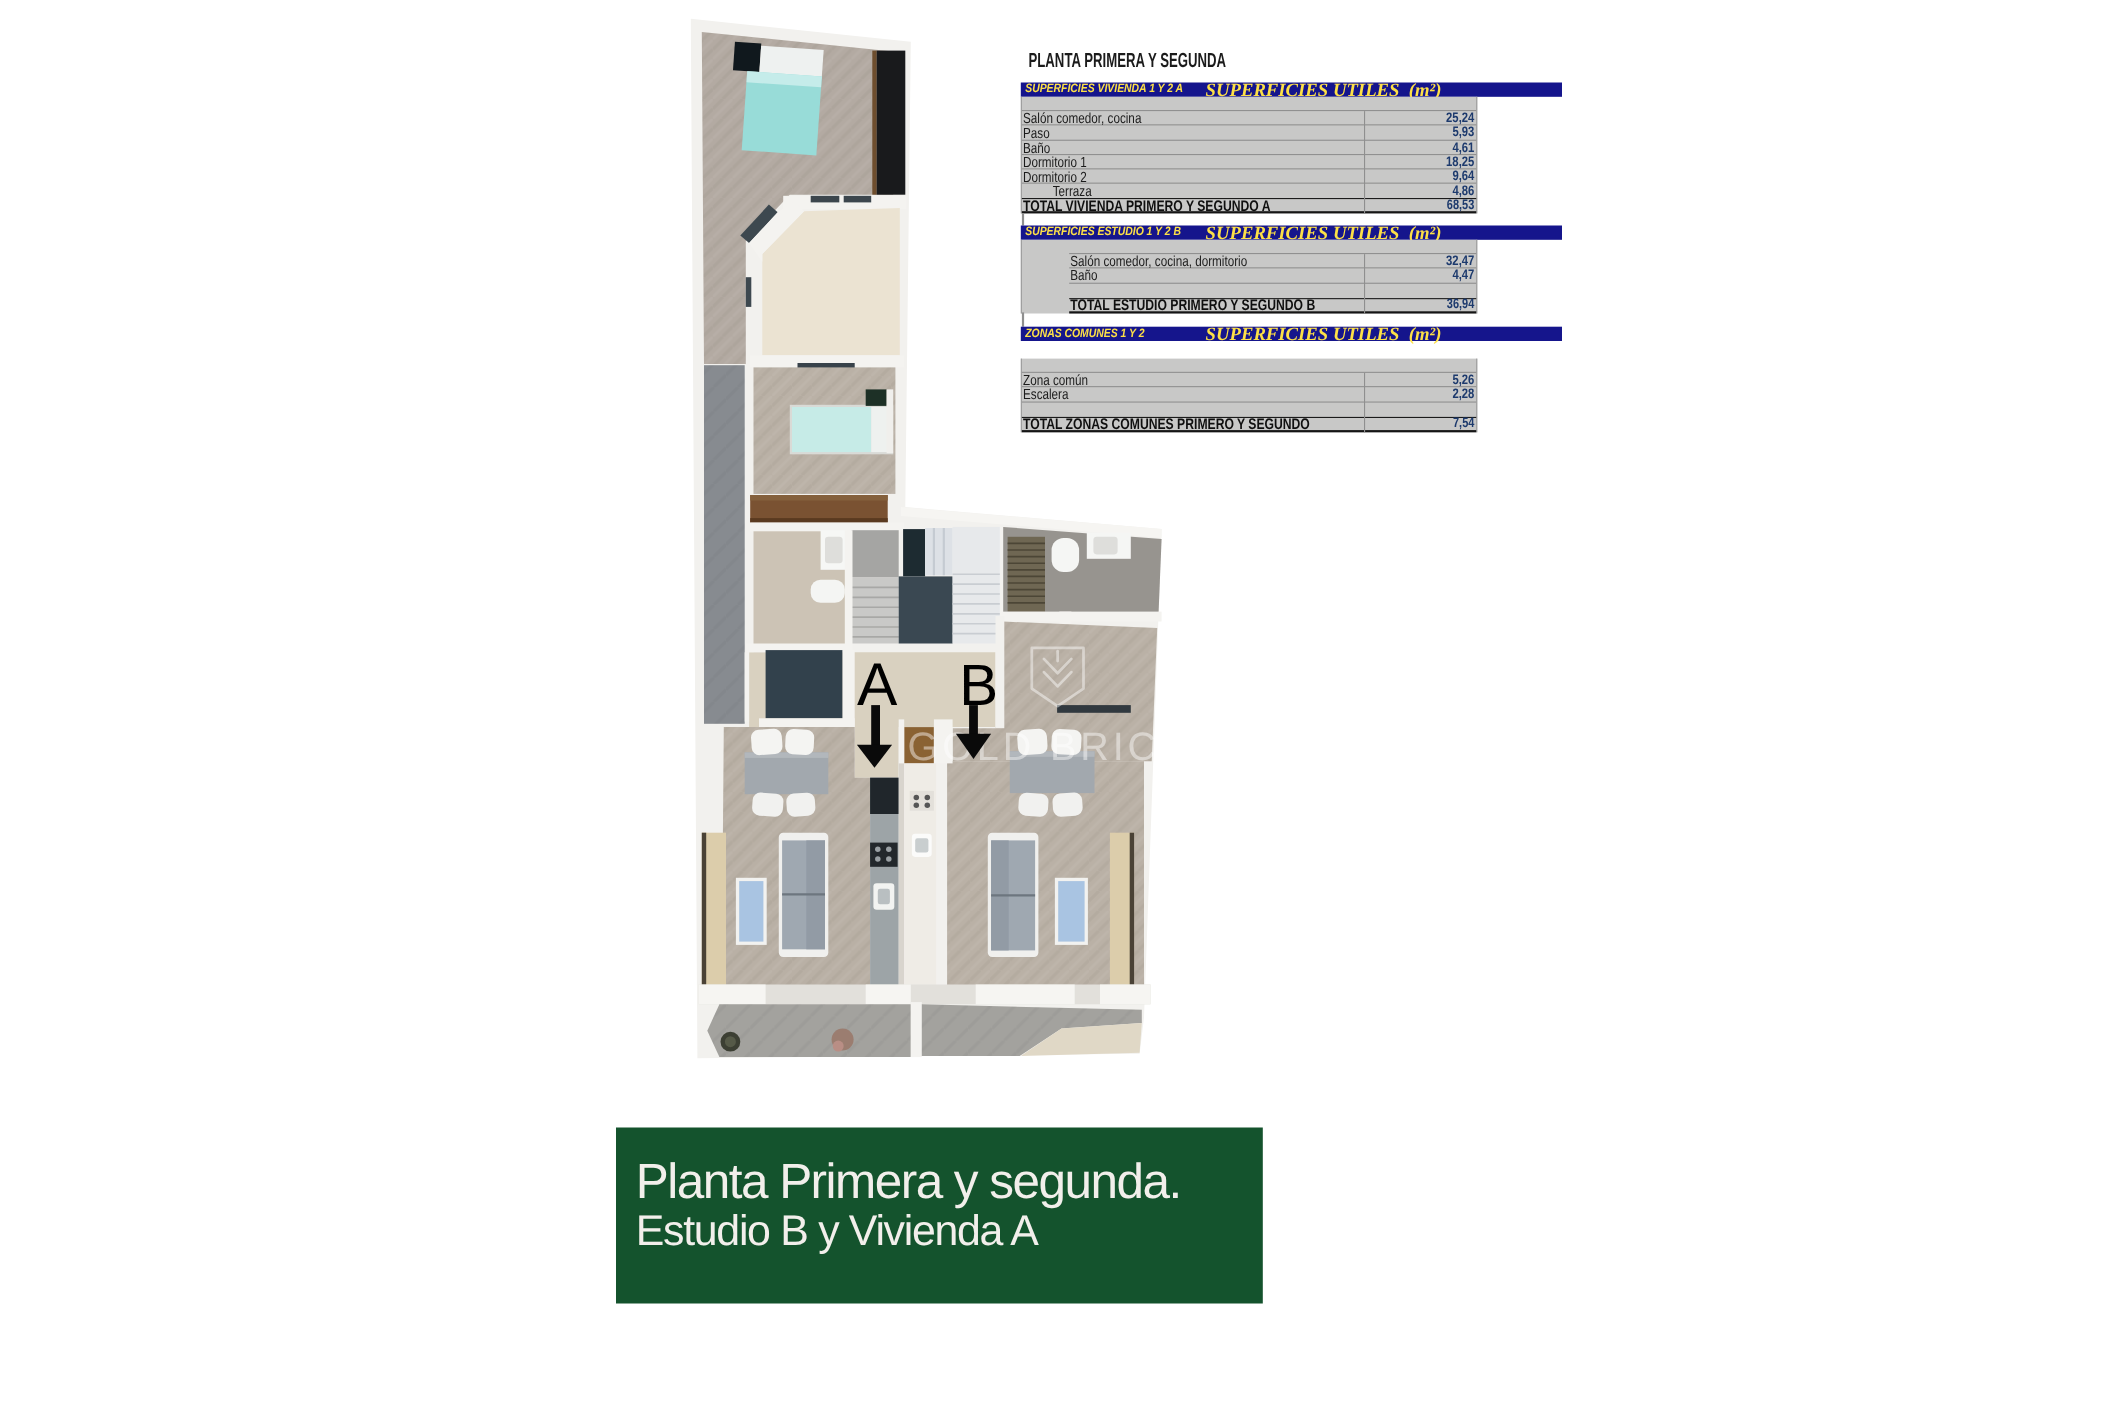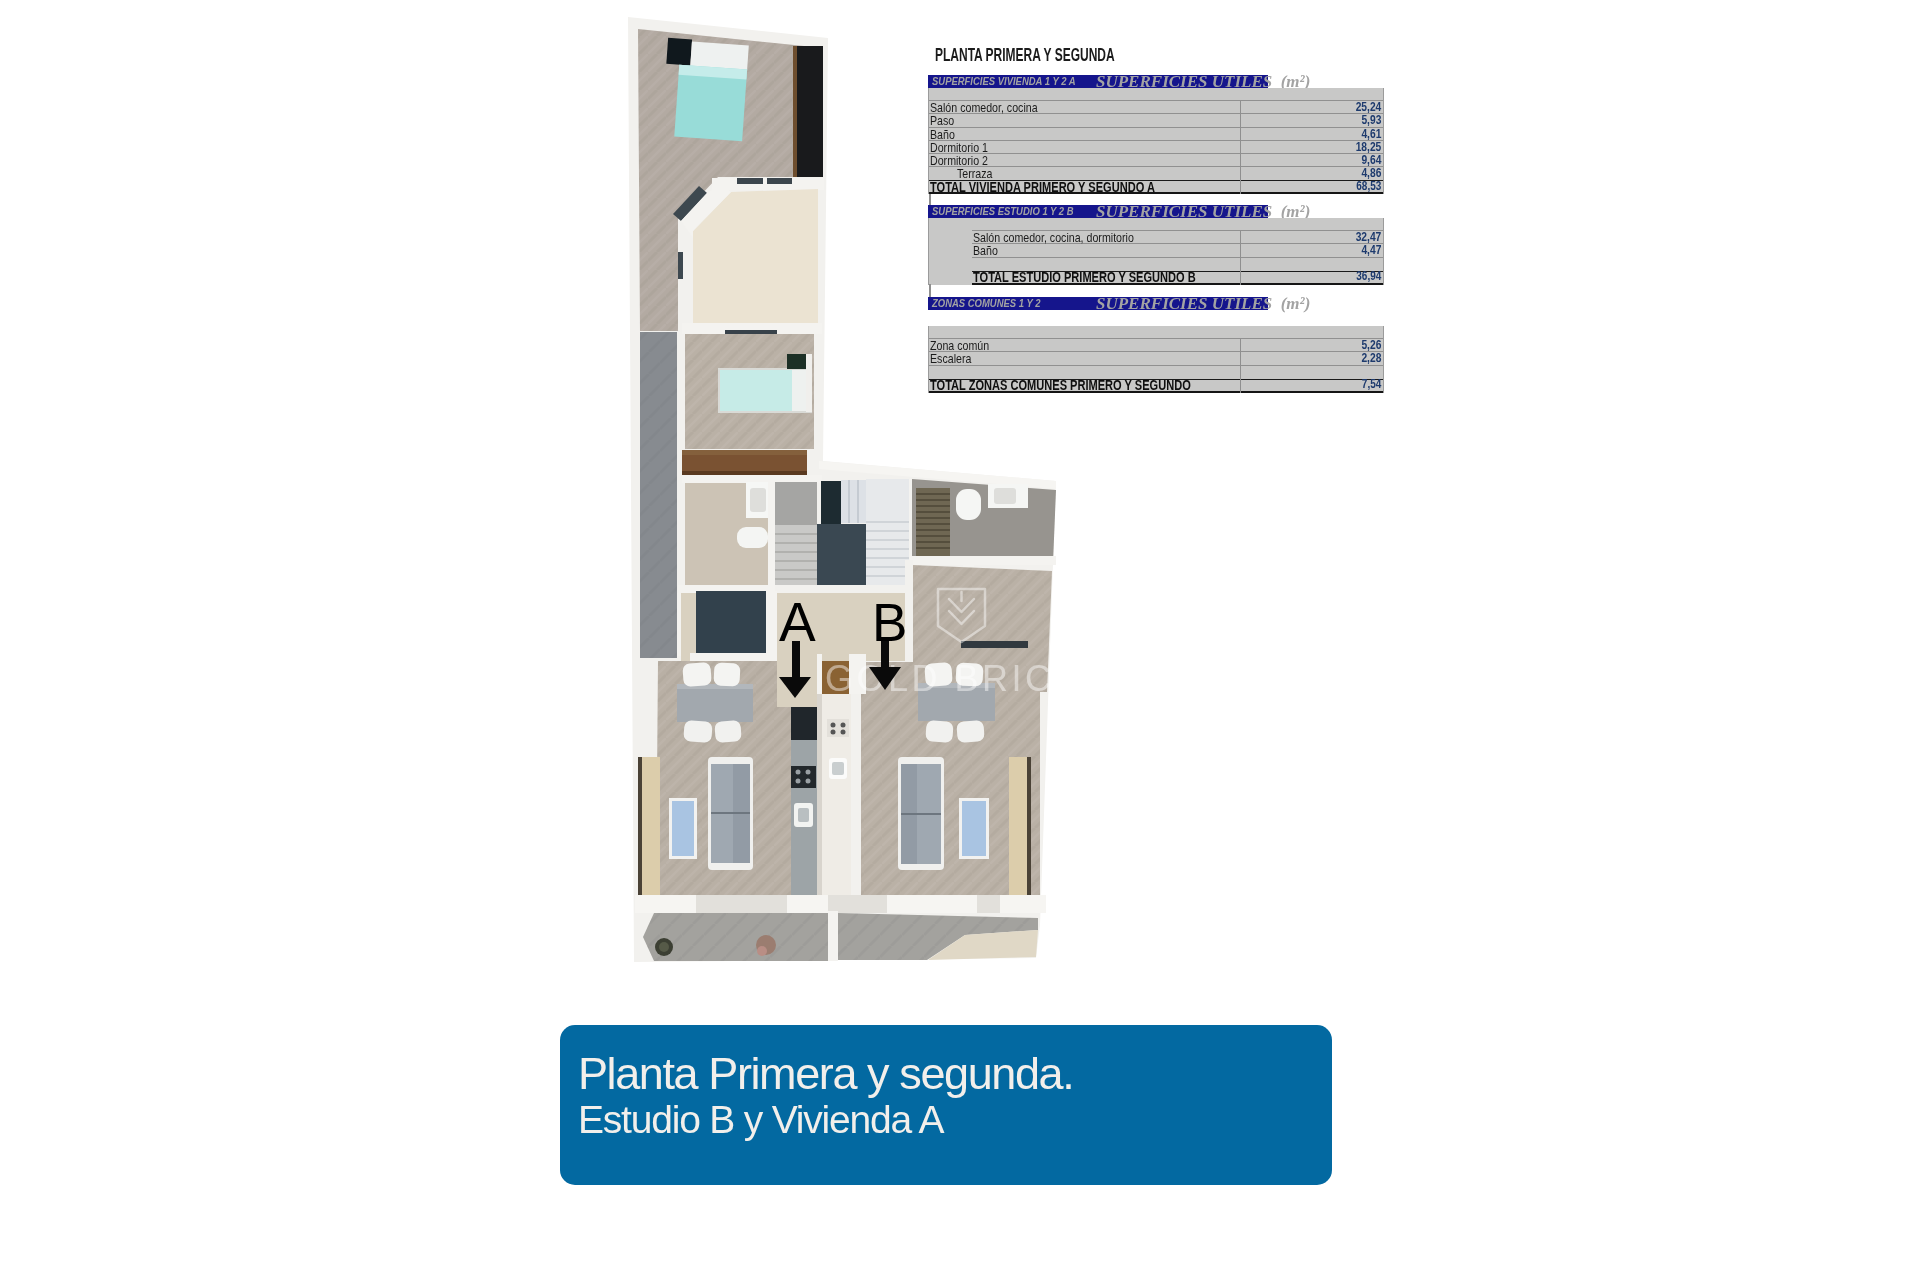--- a/index.html
+++ b/index.html
@@ -1,35 +1,35 @@
 <!DOCTYPE html>
 <html><head>
 <meta charset="utf-8">
 <style>
   html,body{margin:0;padding:0;}
   body{width:1920px;height:1280px;background:#ffffff;font-family:"Liberation Sans",sans-serif;position:relative;overflow:hidden;}
   .abs{position:absolute;}
   
   .ttitle{left:935px;top:44px;font-size:18.5px;font-weight:bold;color:#1b1b1b;transform:scaleX(0.648);transform-origin:0 0;white-space:nowrap;}
-  .bar{left:928px;width:340px;height:13px;background:#15158c;color:#a3a3a3;font-style:italic;font-weight:bold;white-space:nowrap;}
+  .bar{left:928px;width:492px;height:13px;background:#15158c;color:#fde047;font-style:italic;font-weight:bold;white-space:nowrap;}
   .bar .l{position:absolute;left:4px;top:0;font-size:11px;line-height:13px;transform:scaleX(0.86);transform-origin:0 0;}
   .bar .r{position:absolute;left:168px;top:-0.5px;font-size:17px;line-height:13.5px;font-family:Liberation Serif, serif;}
-  .grid{left:928px;width:456px;background:#c8c8c7;border-left:1px solid #9b9b9b;border-right:1px solid #9b9b9b;box-sizing:border-box;text-align:center;}
+  .grid{left:928px;width:415px;background:#c8c8c7;border-left:1px solid #9b9b9b;border-right:1px solid #9b9b9b;box-sizing:border-box;text-align:center;}
   .row{position:relative;height:13.2px;border-bottom:1px solid #909090;color:#1b1b1b;box-sizing:border-box;}
   .row .lbl{position:absolute;left:1px;top:0px;white-space:nowrap;font-size:13.3px;line-height:13.2px;transform:scaleX(0.80);transform-origin:0 0;}
   .row .val{position:absolute;right:2px;top:0px;color:#1d3a6d;font-weight:bold;font-size:12.5px;line-height:13.2px;transform:scaleX(0.82);transform-origin:100% 0;}
   .row.empty{border-bottom:1px solid #909090;}
   .row.noline{border-bottom:none;margin-left:27px;}
   .vdiv{position:absolute;left:311px;top:0;width:1px;background:#8f8f8f;}
   .total{position:relative;height:14px;border-top:1.5px solid #1a1a1a;border-bottom:2.5px solid #151515;font-weight:bold;color:#0f0f0f;box-sizing:border-box;}
   .total .lbl{position:absolute;left:1px;top:-0.5px;white-space:nowrap;font-size:14px;line-height:13px;transform:scaleX(0.79);transform-origin:0 0;}
   .total .val{position:absolute;right:2px;top:-1.5px;color:#1d3a6d;font-size:12.5px;line-height:13px;transform:scaleX(0.80);transform-origin:100% 0;}
   .gapline{left:929px;width:1.5px;background:#8f8f8f;}
   
-  .banner{left:560px;top:1025px;width:772px;height:160px;background:#0369a1;border-radius:15px;}
+  .banner{left:560px;top:1025px;width:588px;height:160px;background:#14532d;}
   .banner .l1{position:absolute;left:18px;top:23px;font-size:45px;color:#f2efeb;letter-spacing:-1.4px;white-space:nowrap;}
   .banner .l2{position:absolute;left:18px;top:73px;font-size:39px;color:#f2efeb;letter-spacing:-1.2px;white-space:nowrap;}
 </style>
 </head>
 <body>
 
 <svg class="abs" style="left:0;top:0" width="1920" height="1280" viewBox="0 0 1920 1280">
   <defs>
     <pattern id="hb" width="18" height="18" patternUnits="userSpaceOnUse">
       <path d="M0 9 L9 0 M9 18 L18 9" stroke="rgba(80,70,60,0.055)" stroke-width="3" fill="none"></path>

